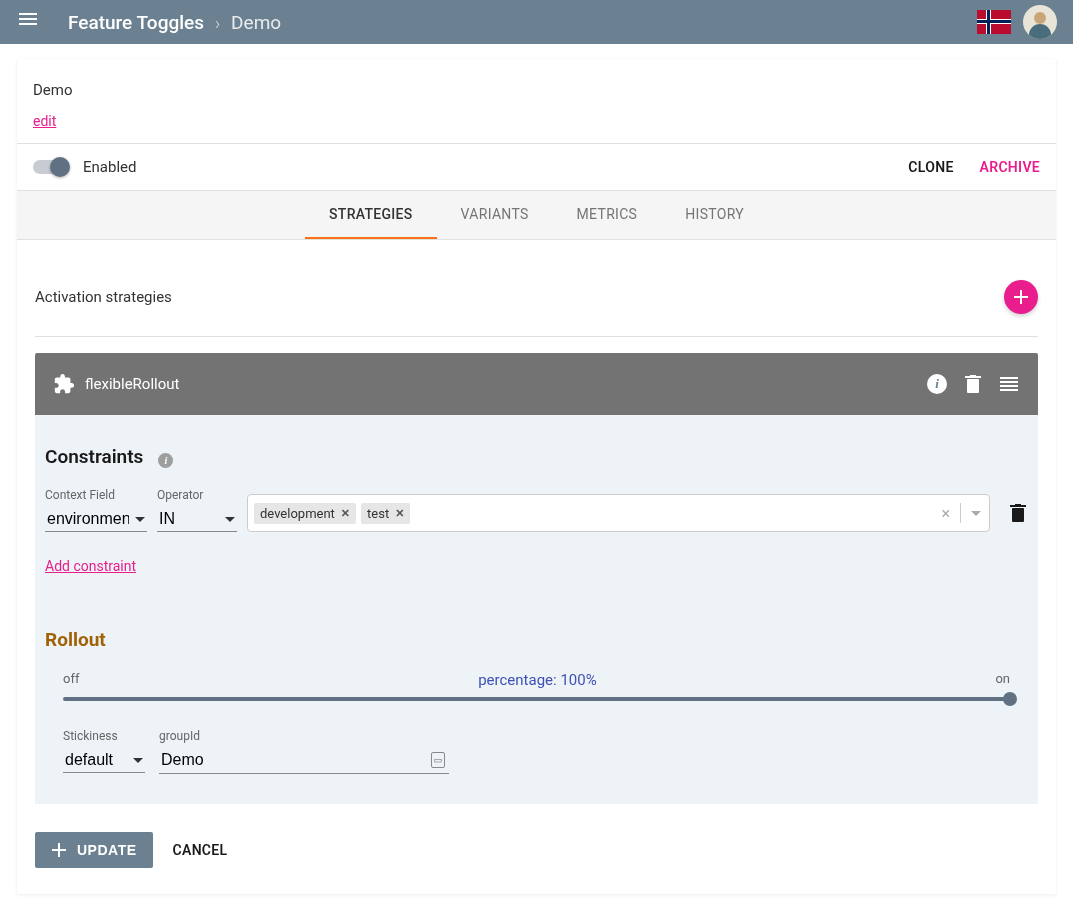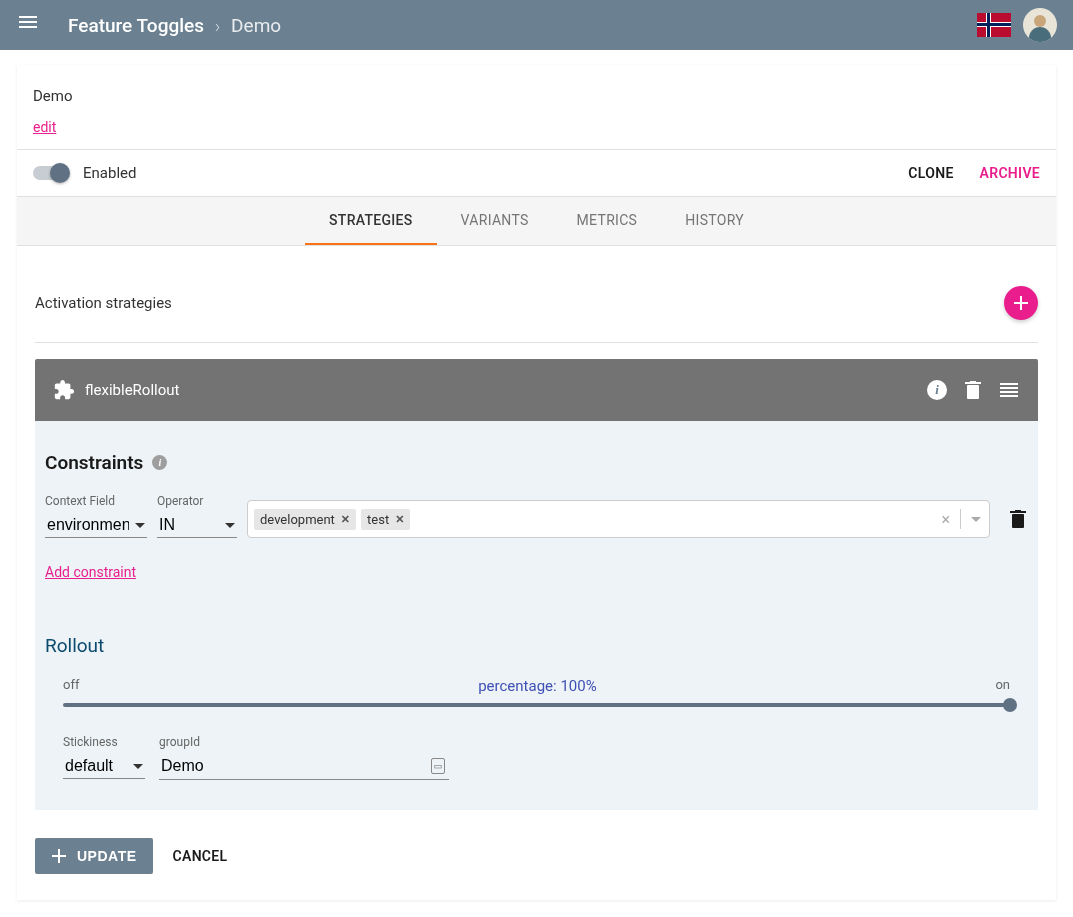--- a/index.html
+++ b/index.html
@@ -1,18 +1,18 @@
 <!DOCTYPE html>
 <html><head>
 <meta charset="utf-8">
 <style>
 * { box-sizing: border-box; margin: 0; padding: 0; }
 body { font-family: -apple-system, BlinkMacSystemFont, "Segoe UI", Roboto, Arial, sans-serif; background: #ffffff; color: #333; font-size: 14px; }
 
-.topbar { background: #6b8090; height: 50px; display: flex; align-items: center; padding: 8px 16px; color: #fff; }
+.topbar { background: #6b8090; height: 44px; display: flex; align-items: center; padding: 8px 16px; color: #fff; }
 .menu-icon { width: 24px; height: 24px; cursor: pointer; margin-right: 28px; }
 .menu-icon div { width: 18px; height: 2px; background: #fff; margin: 3px auto; }
 .breadcrumb { font-size: 19px; color: #fff; }
 .breadcrumb .sep { margin: 0 6px; color: #d0d8dd; font-weight: 300; }
 .breadcrumb .main { font-weight: 500; }
 .breadcrumb .sub { color: #e8ecef; font-weight: 400; }
 .topbar-right { margin-left: auto; display: flex; align-items: center; gap: 12px; }
 .flag { width: 34px; height: 24px; background: #ba0c2f; position: relative; }
 .flag::before { content:""; position:absolute; left:9px; top:0; width:5px; height:100%; background:#fff; }
 .flag::after { content:""; position:absolute; top:9px; left:0; height:5px; width:100%; background:#fff; }
@@ -51,21 +51,21 @@
 .strategy-card { margin-top: 16px; }
 .strategy-header { background: #737373; padding: 20px 18px; display: flex; align-items: center; color: #fff; border-radius: 2px 2px 0 0; }
 .puzzle-icon { width: 22px; height: 22px; margin-right: 10px; }
 .strategy-name { font-size: 15px; }
 .strategy-actions { margin-left: auto; display: flex; gap: 14px; align-items: center; }
 .strategy-actions .icon-btn { cursor: pointer; width: 22px; height: 22px; display:flex;align-items:center;justify-content:center; }
 .info-circle { width: 20px; height: 20px; border-radius: 50%; background: #fff; color: #6b8090; display: flex; align-items: center; justify-content: center; font-weight: bold; font-size: 13px; font-style: italic; font-family: serif; }
 
 .strategy-body { background: #edf3f6; padding: 30px 10px 30px; }
 
-.constraints-title { font-size: 19px; font-weight: 600; color: #1a1a1a; margin-bottom: 20px; display: flex; align-items: center; gap: 9px; }
+.constraints-title { font-size: 19px; font-weight: 600; color: #1a1a1a; margin-bottom: 20px; display: flex; align-items: flex-end; gap: 15px; }
 .info-small { width: 15px; height: 15px; border-radius: 50%; background: #9e9e9e; color: #fff; display: inline-flex; align-items: center; justify-content: center; font-size: 10px; font-weight: bold; font-style: italic; font-family: serif; }
 
 .constraint-row { display: flex; align-items: flex-end; gap: 10px; margin-bottom: 26px; }
 .field { display: flex; flex-direction: column; }
 .field-label { font-size: 12px; color: #666; margin-bottom: 4px; }
 .select { border: none; border-bottom: 1px solid #888; background: transparent; font-size: 16px; padding: 4px 18px 4px 2px; appearance: none; position: relative; cursor: pointer; }
 .select-wrap { position: relative; }
 .select-wrap::after { content: ""; position: absolute; right: 2px; bottom: 10px; width: 0; height: 0; border-left: 5px solid transparent; border-right: 5px solid transparent; border-top: 5px solid #333; pointer-events:none; }
 
 .multi-select { flex: 1; background: #fff; border: 1px solid #ccc; border-radius: 4px; min-height: 38px; display: flex; align-items: center; padding: 4px 6px; position: relative; }
@@ -74,21 +74,21 @@
 .multi-right { position: absolute; right: 8px; top: 0; bottom: 0; display: flex; align-items: center; gap: 10px; }
 .multi-right .divider { width: 1px; height: 20px; background: #ccc; }
 .multi-right .clear { color: #aaa; cursor: pointer; font-size: 16px; }
 .multi-right .caret { width: 0; height: 0; border-left: 5px solid transparent; border-right: 5px solid transparent; border-top: 5px solid #aaa; cursor: pointer; }
 
 .trash-icon { width: 18px; height: 20px; cursor: pointer; margin-left: 10px; margin-bottom: 8px; }
 
 .add-constraint { color: #e91e8c; text-decoration: underline; font-size: 14px; cursor: pointer; }
 
 .rollout-section { margin-top: 54px; }
-.rollout-title { font-size: 19px; font-weight: 400; color: #0c4a6e; margin-bottom: 20px; }
+.rollout-title { font-size: 19px; font-weight: 700; color: #a16207; margin-bottom: 20px; }
 .slider-labels { display: flex; justify-content: space-between; font-size: 13px; color: #666; padding: 0 18px; }
 .percentage-label { color: #3f51b5; font-size: 15px; text-align: center; flex: 1; }
 .slider-track { height: 4px; background: #607184; margin: 8px 18px 0; border-radius: 2px; position: relative; }
 .slider-thumb { position: absolute; right: -7px; top: -5px; width: 14px; height: 14px; border-radius: 50%; background: #607184; cursor: pointer; }
 
 .rollout-fields { display: flex; gap: 14px; margin-top: 28px; padding: 0 18px; }
 .text-input { border: none; border-bottom: 1px solid #888; background: transparent; font-size: 16px; padding: 4px 2px; width: 290px; }
 .input-box-icon { position: absolute; right: 4px; bottom: 6px; width: 14px; height: 16px; border: 1px solid #888; border-radius: 2px; display:flex;align-items:center;justify-content:center;font-size:9px;color:#666;}
 
 .footer-actions { display: flex; gap: 20px; margin-top: 28px; align-items: center; }

